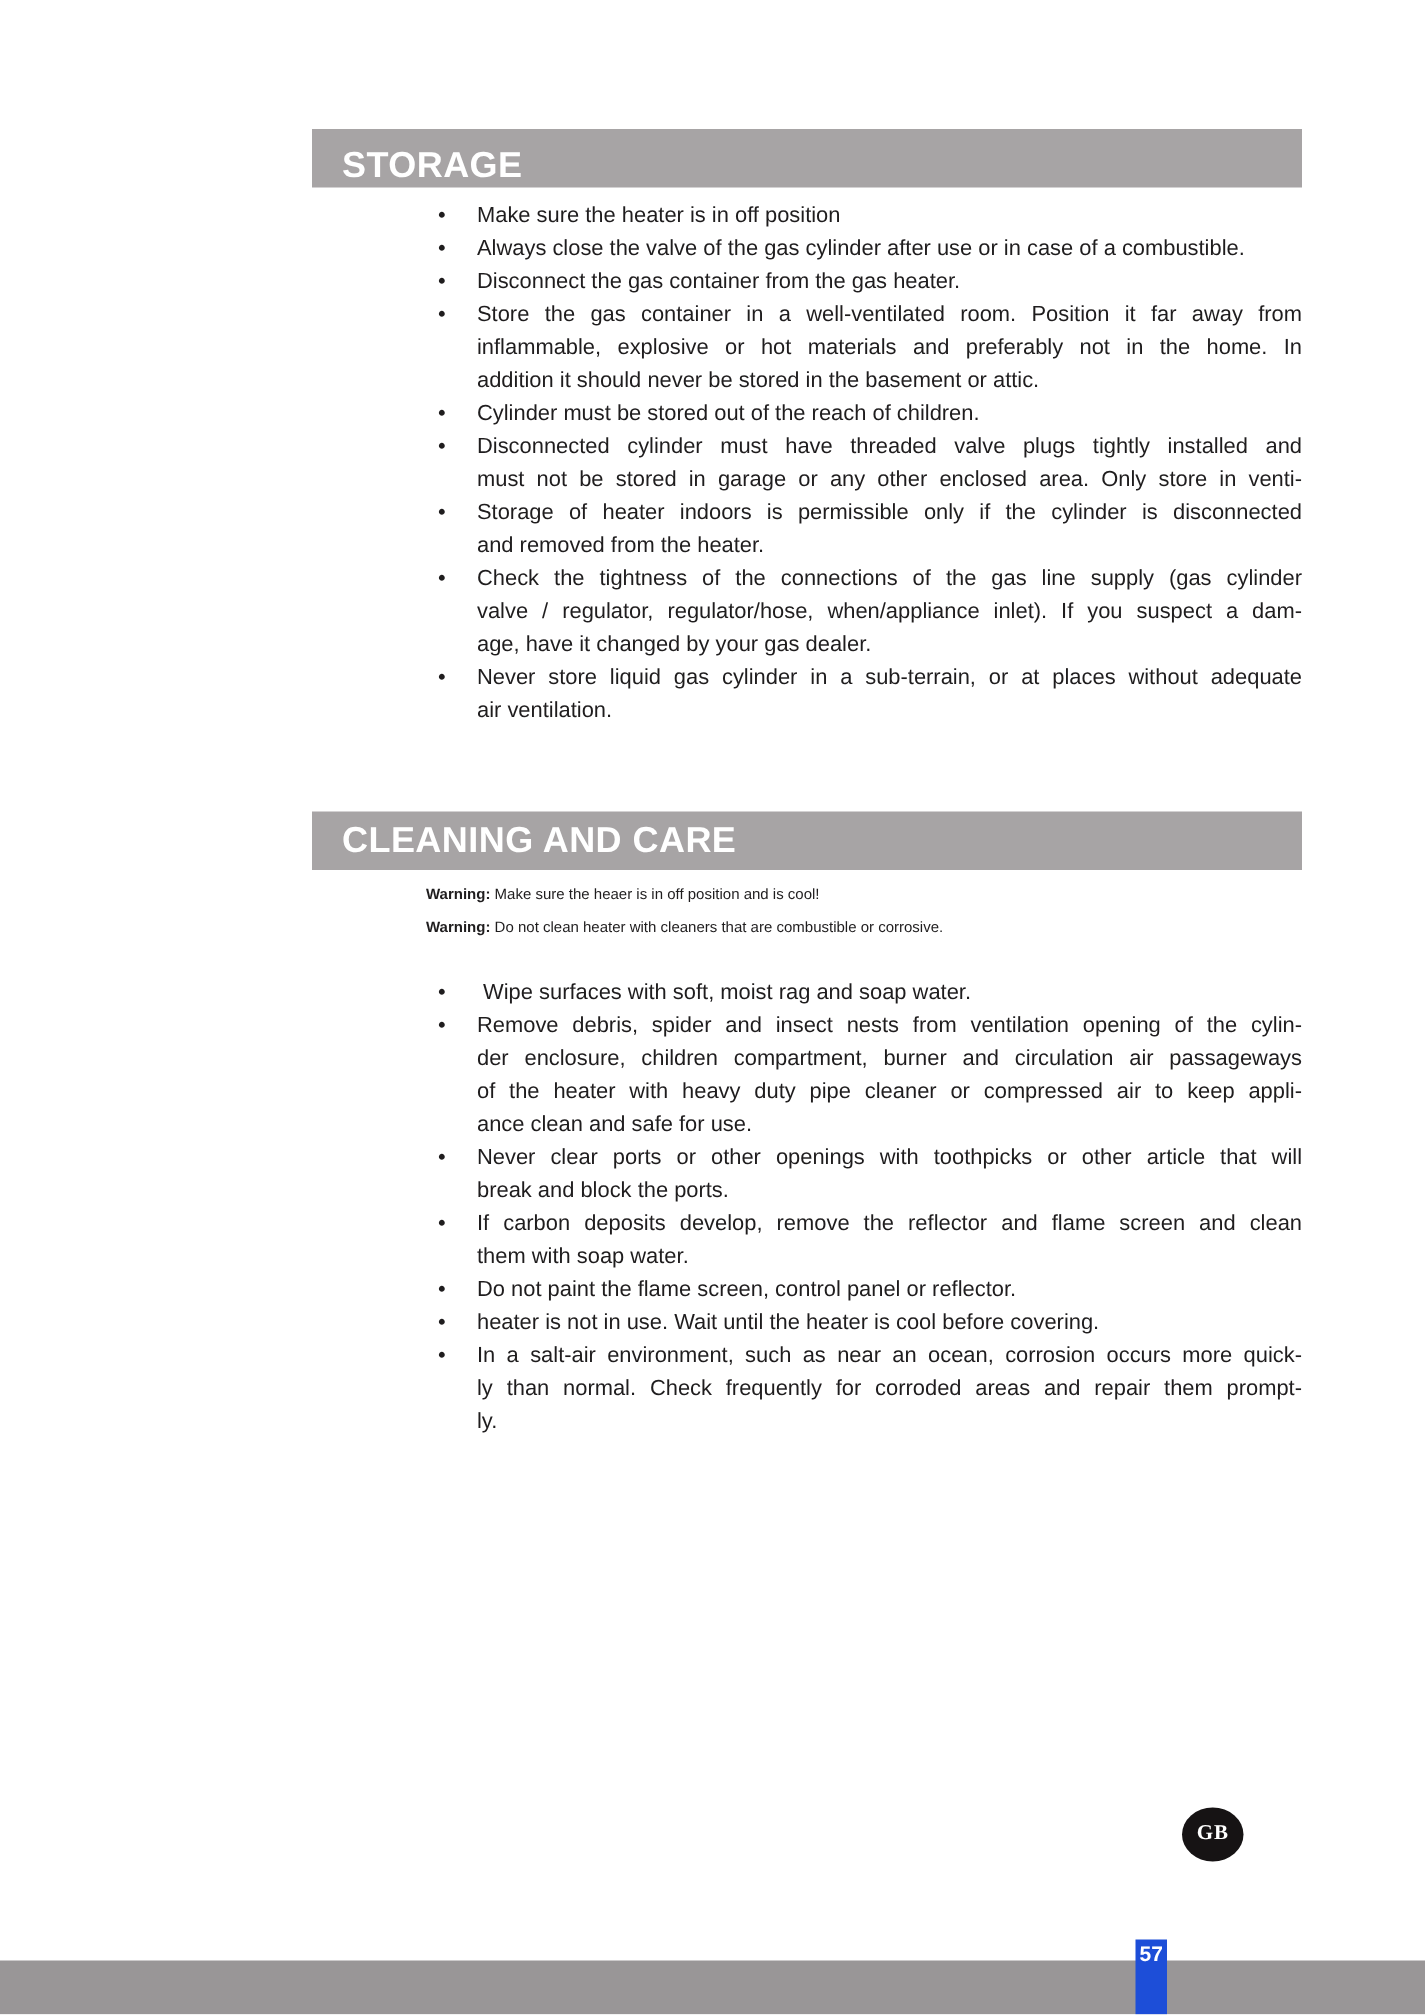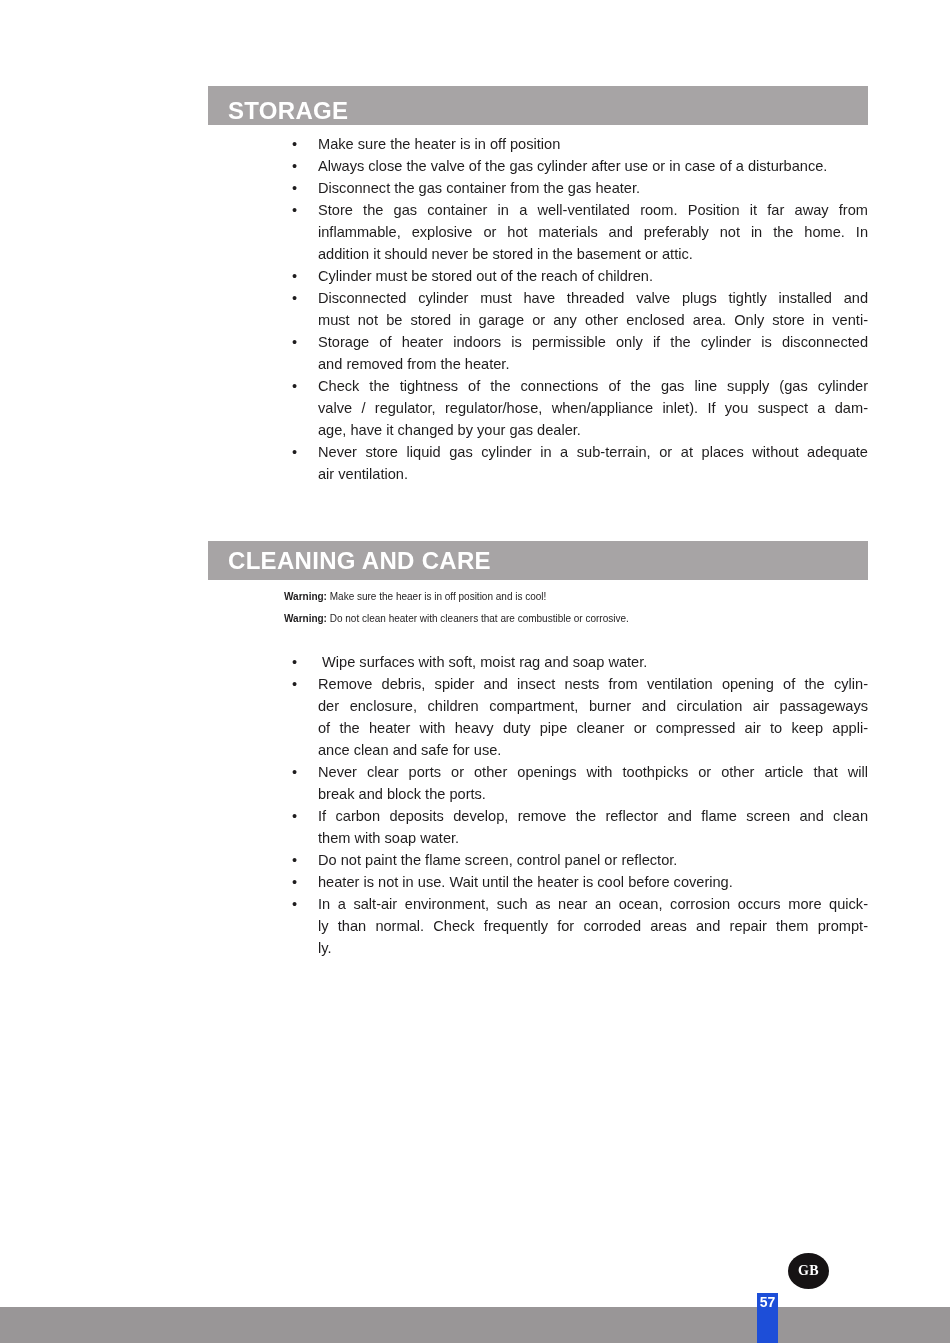--- a/index.html
+++ b/index.html
@@ -69,21 +69,21 @@
     white-space: nowrap;
     overflow: visible;
   }
   .ln.just {
     text-align: justify;
     text-align-last: justify;
   }
   .badge-gb {
     position: absolute;
     left: 788px;
-    top: 1253px;
+    top: 1205px;
     width: 41px;
     height: 36px;
     background: #161314;
     border-radius: 50%;
     display: flex;
     align-items: center;
     justify-content: center;
     font-family: "Liberation Serif", "DejaVu Serif", serif;
     font-weight: bold;
     font-size: 14px;
@@ -129,21 +129,21 @@
   <div class="list list-storage">
       <div class="bullet">
         <span class="dot">•</span>
         <div class="btext">
           <div class="ln">Make sure the heater is in off position</div>
         </div>
       </div>
       <div class="bullet">
         <span class="dot">•</span>
         <div class="btext">
-          <div class="ln">Always close the valve of the gas cylinder after use or in case of a disturbance.</div>
+          <div class="ln">Always close the valve of the gas cylinder after use or in case of a combustible.</div>
         </div>
       </div>
       <div class="bullet">
         <span class="dot">•</span>
         <div class="btext">
           <div class="ln">Disconnect the gas container from the gas heater.</div>
         </div>
       </div>
       <div class="bullet">
         <span class="dot">•</span>

